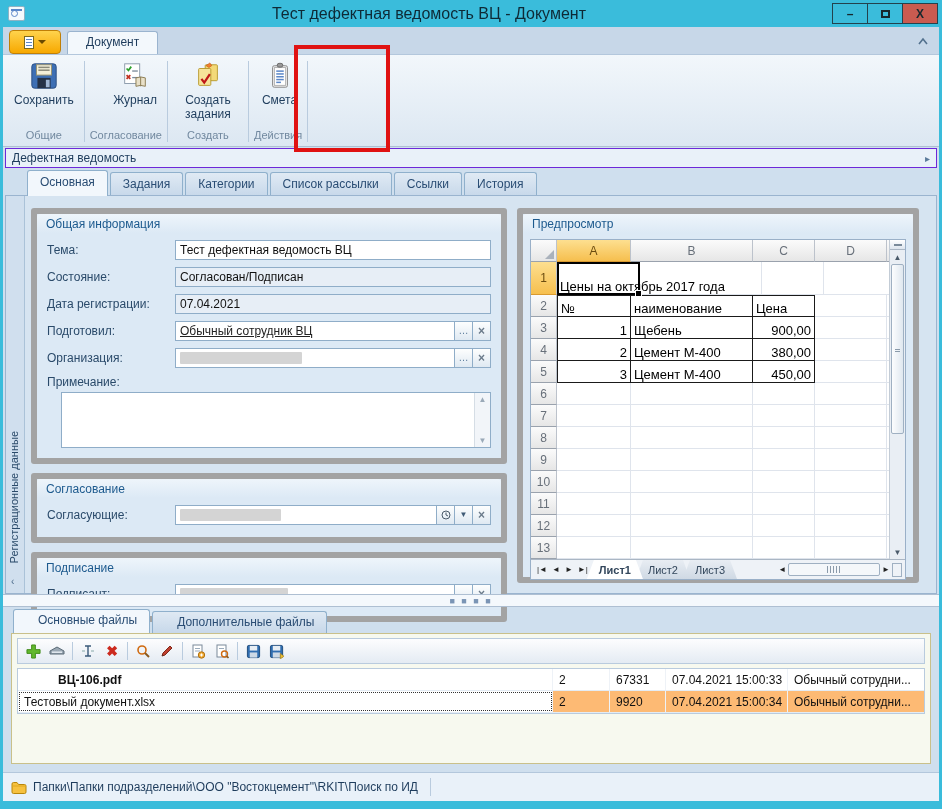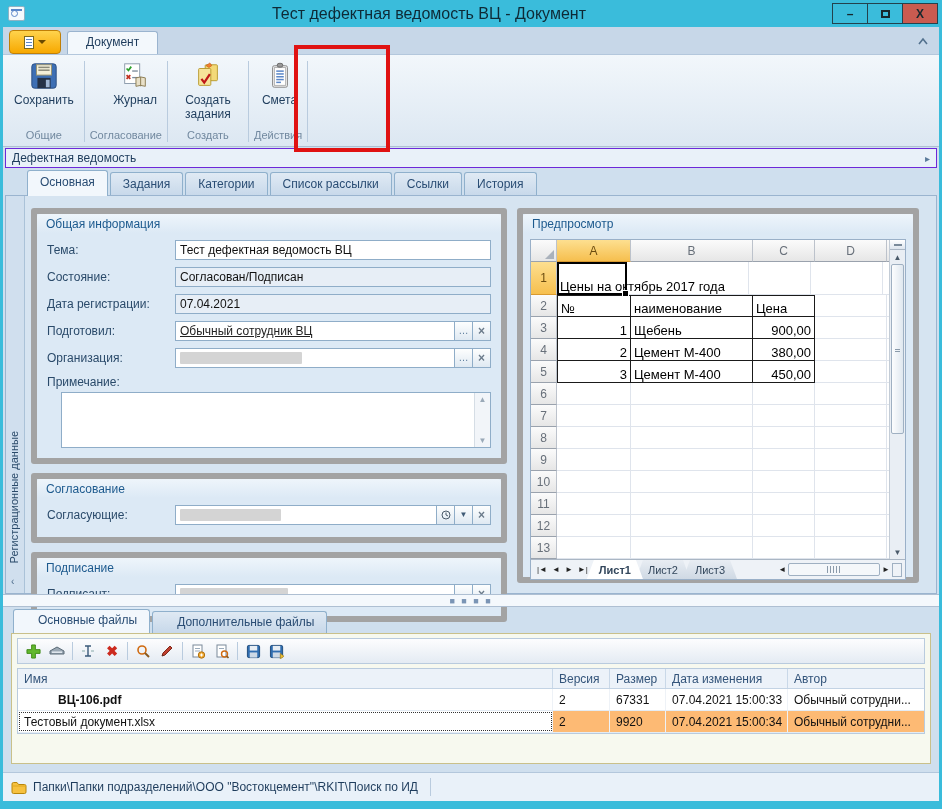--- a/index.html
+++ b/index.html
@@ -404,21 +404,21 @@
                   <div class="srow">
                     <div class="corner" style="width: 26px; height: 22px; flex: 0 0 auto;"></div>
                     <div class="chead sel" style="width: 74px; height: 22px; flex: 0 0 auto;">A</div>
                     <div class="chead" style="width: 122px; height: 22px; flex: 0 0 auto;">B</div>
                     <div class="chead" style="width: 62px; height: 22px; flex: 0 0 auto;">C</div>
                     <div class="chead" style="width: 72px; height: 22px; flex: 0 0 auto;">D</div>
                     <div class="chead" style="width: 14px; height: 22px; flex: 0 0 auto;"></div>
                   </div>
                   <div class="srow">
                     <div class="rhead sel" style="width: 26px; height: 33px; flex: 0 0 auto;">1</div>
-                    <div class="scell a1" style="width: 70px; height: 33px; flex: 0 0 auto;">Цены на октябрь 2017 года</div>
+                    <div class="scell a1" style="width: 83px; height: 33px; flex: 0 0 auto;">Цены на октябрь 2017 года</div>
                     <div class="scell" style="width: 122px; height: 33px; flex: 0 0 auto;"></div>
                     <div class="scell" style="width: 62px; height: 33px; flex: 0 0 auto;"></div>
                     <div class="scell" style="width: 72px; height: 33px; flex: 0 0 auto;"></div>
                     <div class="scell" style="width: 14px; height: 33px; flex: 0 0 auto;"></div>
                   </div>
                   <div class="srow">
                     <div class="rhead" style="width: 26px; height: 22px; flex: 0 0 auto;">2</div>
                     <div class="scell bd bt bl" style="width: 74px; height: 22px; flex: 0 0 auto;">№</div>
                     <div class="scell bd bt" style="width: 122px; height: 22px; flex: 0 0 auto;">наименование</div>
                     <div class="scell bd bt" style="width: 62px; height: 22px; flex: 0 0 auto;">Цена</div>
@@ -623,27 +623,20 @@
         <span class="ticon">
           <svg width="16" height="15" viewBox="0 0 17 16">
               <rect x="1.5" y="1.5" width="13" height="13" rx="1.5" fill="#2f6db0" stroke="#1d4a7a"></rect>
               <rect x="4" y="2" width="8" height="5" fill="#e8eef4"></rect>
               <rect x="4" y="9" width="8" height="5.5" fill="#cdd9e6"></rect>
               <path d="M12 10 l4 3 -4 3 z" fill="#f0c030" stroke="#a07810" stroke-width="0.6"></path>
             </svg>
           </span>
       </div>
       <div class="ftable">
-        <div class="fhead">
-          <span class="fhc cw-name">Имя</span>
-          <span class="fhc cw-ver">Версия</span>
-          <span class="fhc cw-size">Размер</span>
-          <span class="fhc cw-date">Дата изменения</span>
-          <span class="fhc cw-auth">Автор</span>
-        </div>
         <div id="frows">
             <div class="frowt">
               <span class="fcell cw-name name fname-ind">ВЦ-106.pdf</span>
               <span class="fcell cw-ver">2</span>
               <span class="fcell cw-size">67331</span>
               <span class="fcell cw-date">07.04.2021 15:00:33</span>
               <span class="fcell cw-auth">Обычный сотрудни...</span>
             </div>
             <div class="frowt sel">
               <span class="fcell cw-name name">Тестовый документ.xlsx</span>

